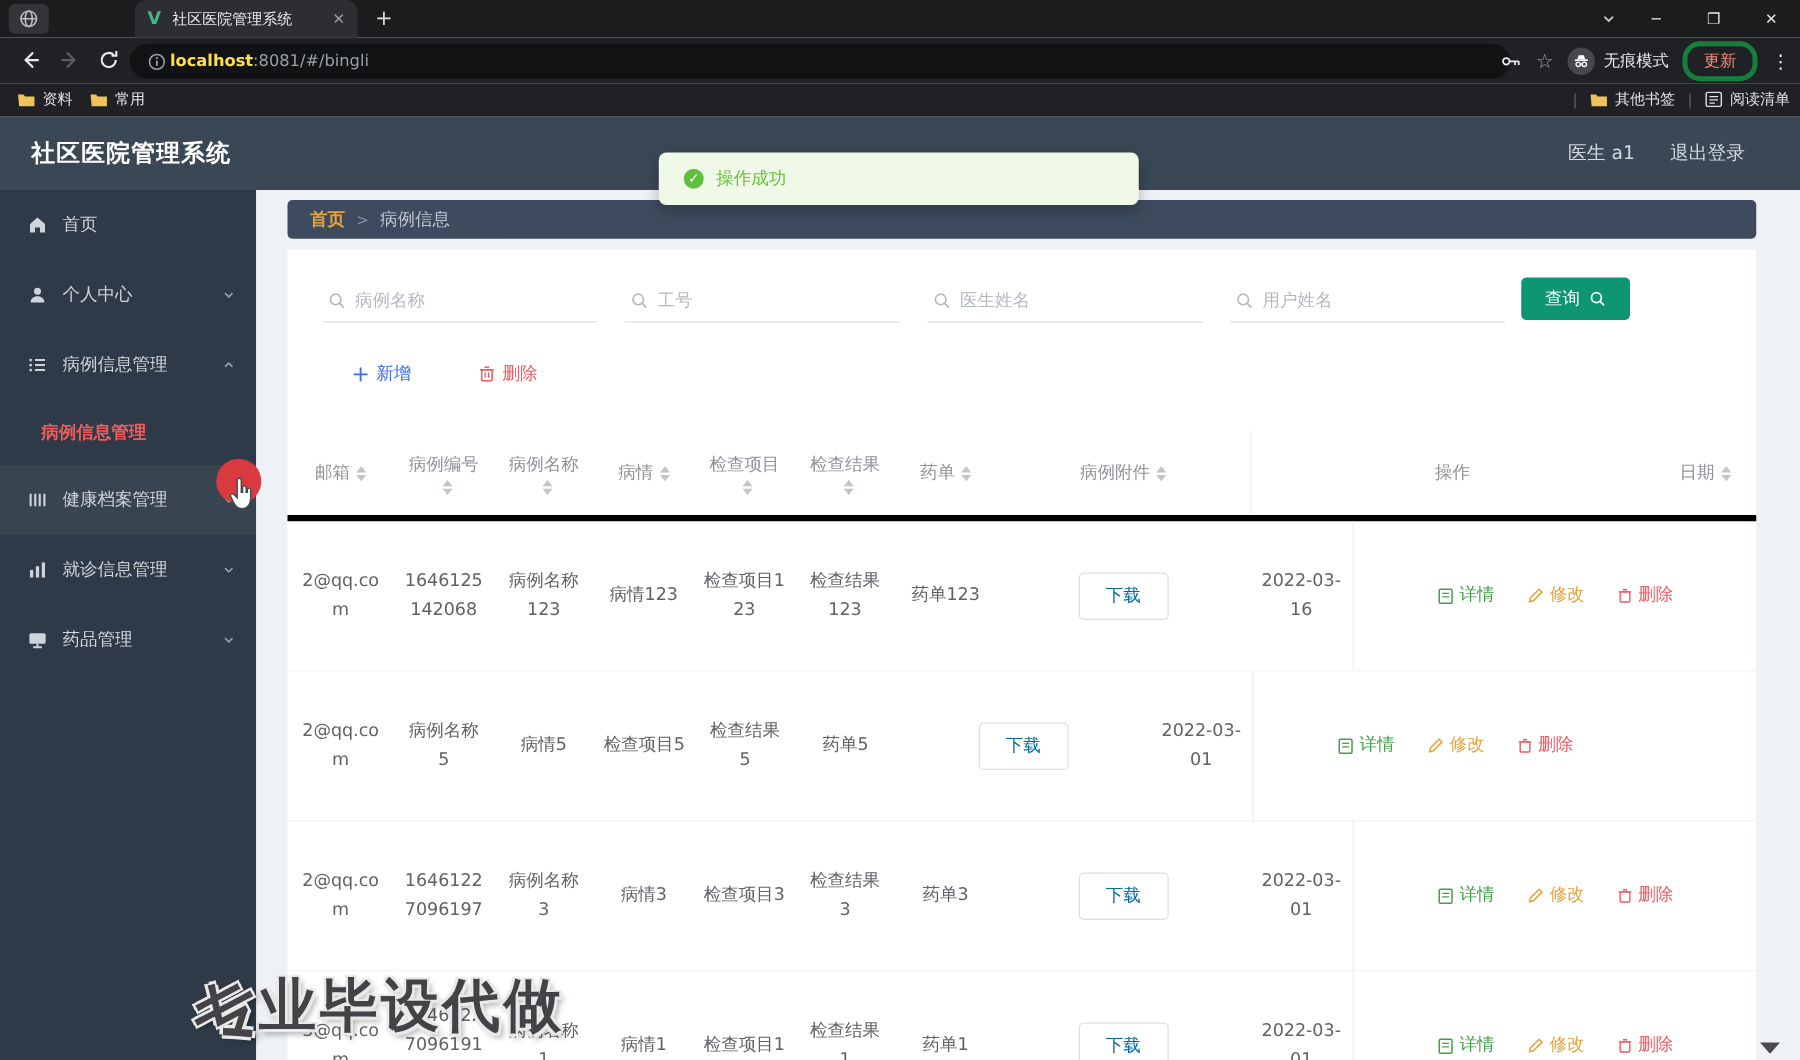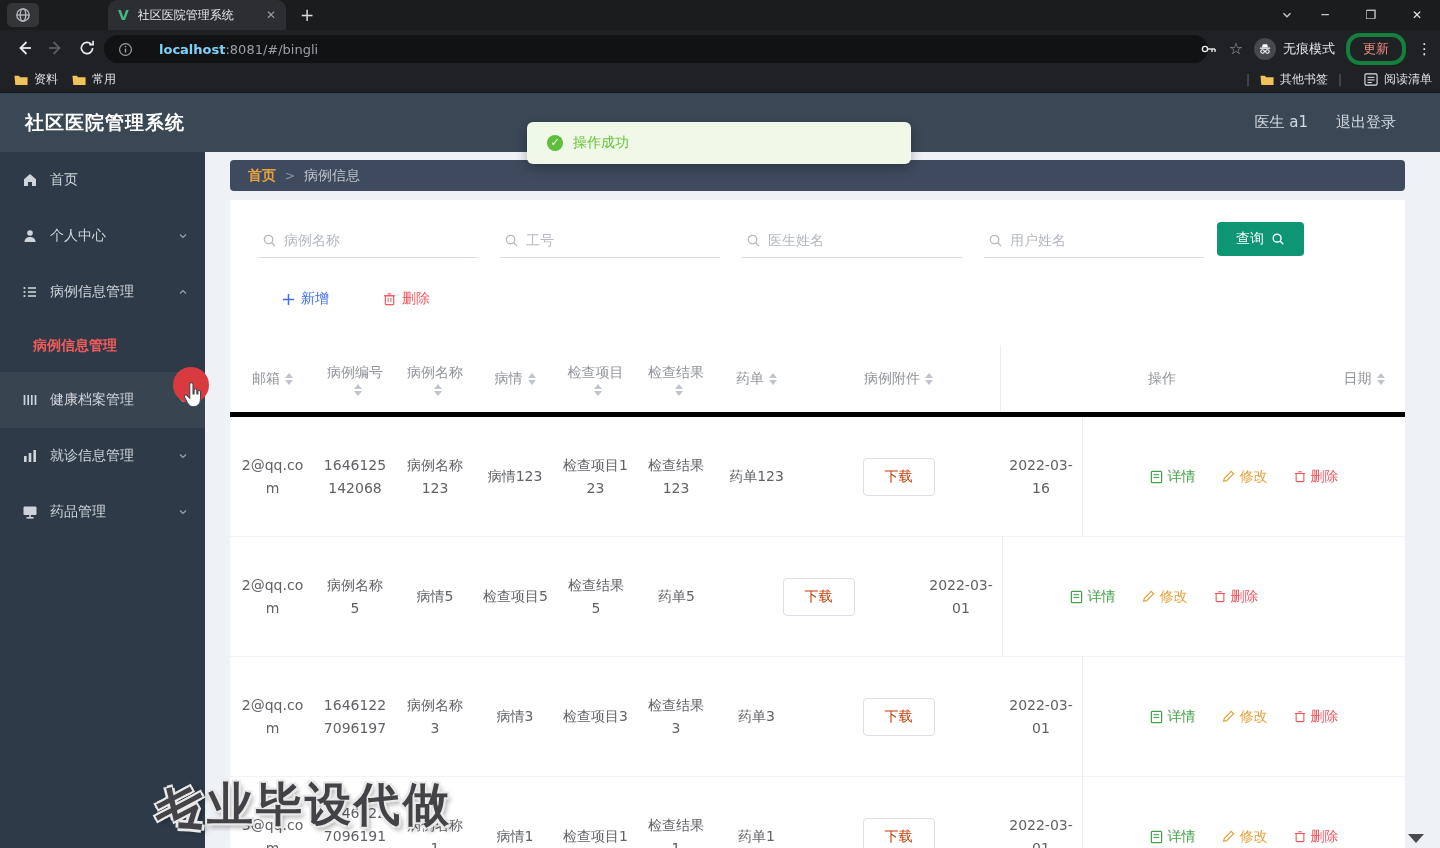--- a/index.html
+++ b/index.html
@@ -15,21 +15,21 @@
   .tab-title { flex:1; color:#e8eaed; font-size:12px; white-space:nowrap; overflow:hidden; }
   .tab-close { color:#9aa0a6; font-size:12px; margin-left:6px; }
   .newtab { position:absolute; left:300px; top:4px; color:#dadce0; font-size:17px; line-height:22px; }
   .winctl { position:absolute; right:0; top:0; height:30px; display:flex; align-items:center; }
   .winctl span { width:46px; text-align:center; color:#e3e5e8; font-size:12px; }
   .tabsearch { position:absolute; right:146px; top:8px; }
 
   .toolbar { position:absolute; top:30px; left:0; width:1440px; height:37px; background:#202124; }
   .nav-ico { position:absolute; top:8px; }
   .omnibox { position:absolute; left:104px; top:5px; width:1104px; height:28px; border-radius:14px; background:#111214; display:flex; align-items:center; padding:0 14px; }
-  .omnibox .host { color:#7dd3fc; font-size:13px; font-weight:bold; margin-left:26px; }
+  .omnibox .host { color:#fde047; font-size:13px; font-weight:bold; margin-left:3px; }
   .omnibox .path { color:#9aa0a6; font-size:13px; }
   .tool-right { position:absolute; right:8px; top:0; height:37px; display:flex; align-items:center; gap:11px; }
   .incog-chip { display:flex; align-items:center; gap:7px; color:#e8eaed; font-size:13px; }
   .incog-badge { width:22px; height:22px; border-radius:50%; background:#46484c; display:flex; align-items:center; justify-content:center; }
   .update-pill { border:4px solid #15803d; color:#f28b82; font-size:13px; border-radius:14px; padding:3px 13px; }
   .dots { color:#e8eaed; font-size:15px; letter-spacing:0; }
   .star { color:#9aa0a6; font-size:16px; }
 
   .bookmarksbar { position:absolute; top:67px; left:0; width:1440px; height:26px; background:#202124; border-bottom:1px solid #161618; display:flex; align-items:center; font-size:12px; color:#dfe1e5; }
   .bm-item { display:flex; align-items:center; gap:6px; margin-left:14px; }
@@ -75,21 +75,21 @@
   .th-row { border-bottom:5px solid #000000; }
   .td, .th { display:flex; align-items:center; justify-content:center; text-align:center; padding:0 8px; font-size:14px; line-height:23px; word-break:break-all; flex-wrap:wrap; }
   .th { color:#909399; height:67px; align-content:center; }
   .td { color:#606266; height:119px; align-content:center; }
   .data-row { border-bottom:1px solid #f2f3f6; }
   .c0{width:85px;} .c1{width:80px;} .c2{width:80px;} .c3{width:80px;} .c4{width:81px;}
   .c5{width:80px;} .c6{width:81px;} .c7{width:203px;} .c8{width:82px;} .c9{width:323px;border-left:1px solid #ebeef5;}
   .sort-caret { display:inline-flex; flex-direction:column; row-gap:2px; margin-left:5px; }
   .sc-up { width:0;height:0;border-left:4px solid transparent;border-right:4px solid transparent;border-bottom:5px solid #c0c4cc; }
   .sc-dn { width:0;height:0;border-left:4px solid transparent;border-right:4px solid transparent;border-top:5px solid #c0c4cc; }
-  .dl-btn { background:#fff; border:1px solid #dcdfe6; border-radius:4px; color:#c2410c; font-size:14px; padding:9px 21px; cursor:pointer;text-align:center; }
+  .dl-btn { background:#fff; border:1px solid #dcdfe6; border-radius:4px; color:#0369a1; font-size:14px; padding:9px 21px; cursor:pointer;text-align:center; }
   .acts { display:flex; gap:26px; justify-content:center; }
   .act { display:flex; align-items:center; gap:5px; font-size:14px; cursor:pointer; }
   .act.detail { color:#42a048;align-items:center; }
   .act.edit { color:#e6a23c; }
   .act.remove { color:#f0575f; }
 
   
   .toast { position:absolute; left:527px; top:122px; width:384px; height:42px; background:#f0f9e8; border-radius:6px; display:flex; align-items:center; padding-left:20px; box-shadow:0 4px 12px rgba(0,0,0,0.28); z-index:40; }
   .toast-ico { width:16px; height:16px; border-radius:50%; background:#5fbe3e; color:#fff; font-size:11px; line-height:16px; text-align:center; }
   .toast-msg { color:#67c23a; font-size:14px; margin-left:10px; }
@@ -208,21 +208,21 @@
     </span>
     <span class="bm-right">
       <span class="bm-sep">|</span>
       <span class="bm-item" style="margin-left:0;">
         <svg width="14" height="12" viewBox="0 0 16 13">
             <path d="M0.5 1.5 h5 l1.5 1.8 h8.5 v9 h-14 Z" fill="#efc25a"></path>
           </svg>
         <span>其他书签</span>
       </span>
       <span class="bm-sep">|</span>
-      <span class="bm-item" style="margin-left:12px;">
+      <span class="bm-item" style="margin-left:0;">
         <svg width="14" height="13" viewBox="0 0 16 15">
             <rect x="1" y="1" width="14" height="13" rx="1.5" fill="none" stroke="#dfe1e5" stroke-width="1.3"></rect>
             <line x1="4" y1="5" x2="12" y2="5" stroke="#dfe1e5" stroke-width="1.2"></line>
             <line x1="4" y1="8" x2="12" y2="8" stroke="#dfe1e5" stroke-width="1.2"></line>
             <line x1="4" y1="11" x2="9" y2="11" stroke="#dfe1e5" stroke-width="1.2"></line>
           </svg>
         <span>阅读清单</span>
       </span>
     </span>
   </div>

